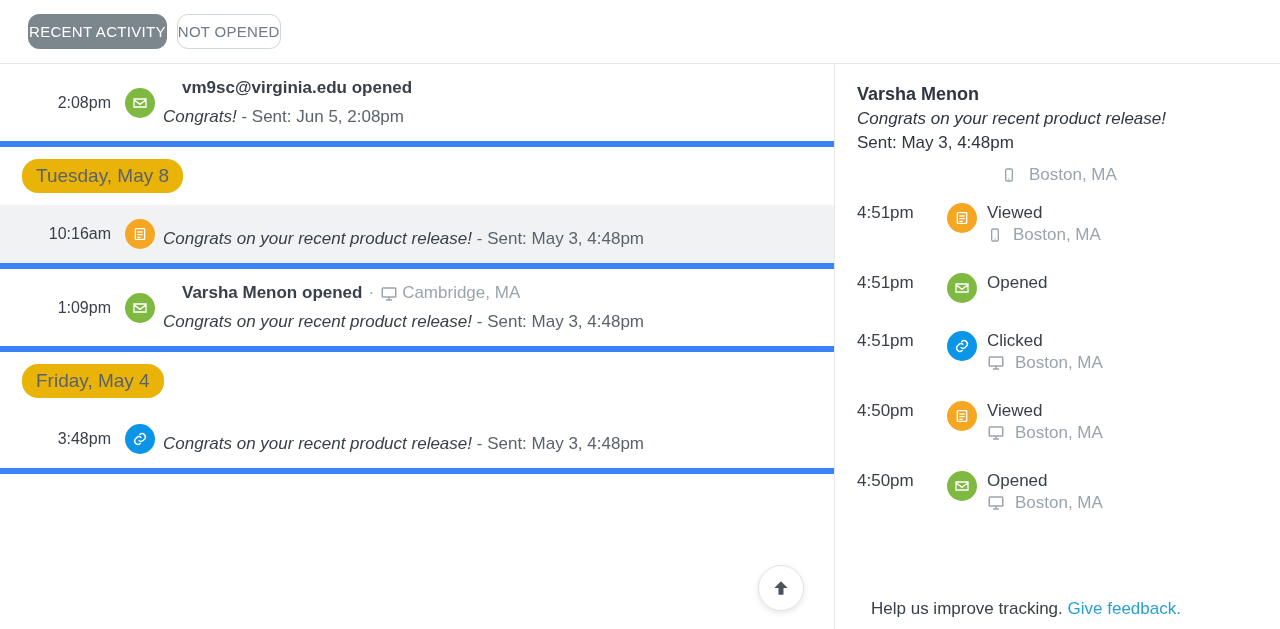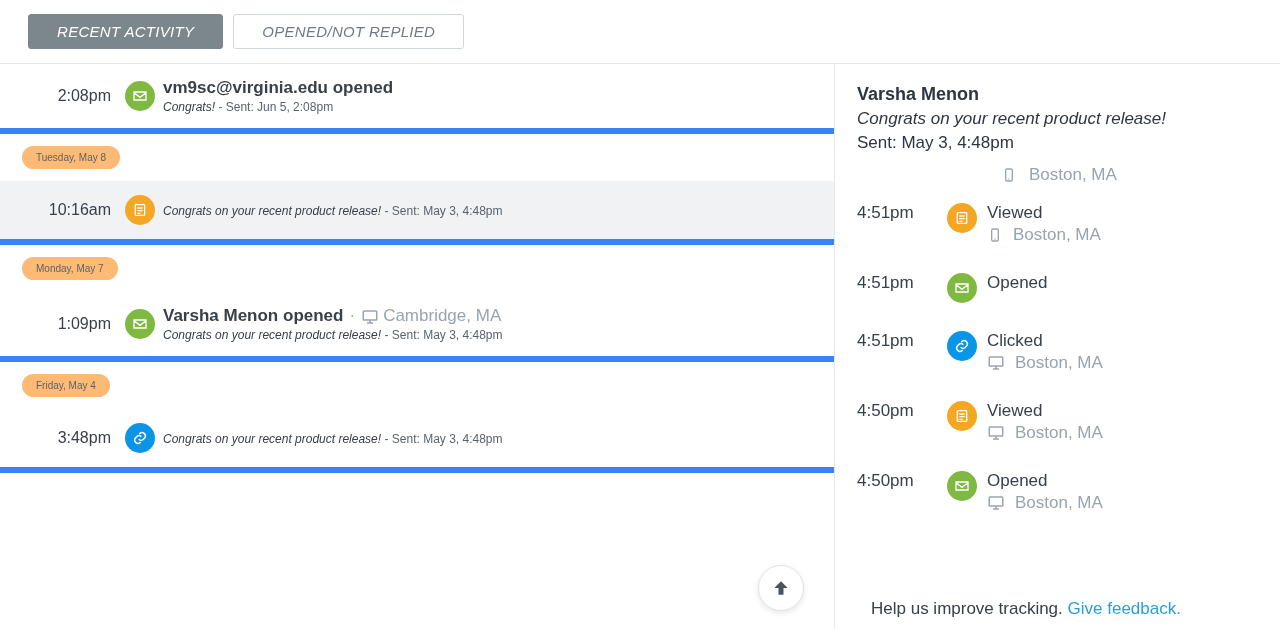--- a/index.html
+++ b/index.html
@@ -1,42 +1,42 @@
 <!DOCTYPE html>
 <html><head>
 <meta charset="utf-8">
 <style>
 * { box-sizing: border-box; margin: 0; padding: 0; }
 body { font-family: -apple-system, BlinkMacSystemFont, "Segoe UI", Helvetica, Arial, sans-serif; background: #fff; width: 1280px; height: 629px; overflow: hidden; color: #333; }
 
 .tabs-bar { display: flex; gap: 10px; padding: 14px 28px; border-bottom: 1px solid #e5e8eb; }
-.tab { padding: 8px 28px; border: 1px solid #cfd7de; border-radius: 3px; font-size: 15px; letter-spacing: 0.3px; color: #6f7a85; background: #fff; cursor: pointer; font-style: italic; }
+.tab { padding: 8px 0; border: 1px solid #cfd7de; border-radius: 11px; font-size: 15px; letter-spacing: 0.3px; color: #6f7a85; background: #fff; cursor: pointer; }
 .tab.active { background: #7c868d; color: #fff; border-color: #7c868d; }
 
 .content { display: flex; height: calc(629px - 62px); }
 .left-pane { width: 835px; border-right: 1px solid #e5e8eb; overflow: hidden; position: relative; }
 .right-pane { flex: 1; padding: 20px 22px; position: relative; }
 
 .event-row { display: flex; align-items: center; padding: 14px 22px; border-bottom: 6px solid #3b82f6; }
 .event-row.selected { background: #f0f2f4; }
 .time-col { width: 95px; text-align: right; font-size: 16px; color: #394049; padding-right: 6px; }
 .icon-col { width: 46px; display: flex; justify-content: center; }
 .detail-col { flex: 1; }
 .line1 { font-size: 17px; color: #394049; }
-.line1 b { font-weight: 600; }
+.line1 b { font-weight: 600; margin-left: 19px; }
 .action-word { font-weight: 600; }
 .dot-sep { color: #9aa4ad; margin: 0 6px; }
 .device-icon { display: inline-flex; vertical-align: middle; margin-right: 4px; color: #9aa4ad; }
 .loc { color: #9aa4ad; }
-.line2 { font-size: 12px; color: #394049; margin-top: 2px; }
+.line2 { font-size: 17px; color: #394049; margin-top: 9px; }
 .line2 em { font-style: italic; }
 .sent-txt { color: #5a636c; }
 
 .date-row { padding: 12px 22px; }
-.date-pill { display: inline-block; background: #fdba74; color: #5a636c; font-size: 10px; padding: 6px 14px; border-radius: 16px; }
+.date-pill { display: inline-block; background: #eab308; color: #5a636c; font-size: 19px; padding: 6px 14px; border-radius: 16px; }
 
 .circle-icon { width: 30px; height: 30px; border-radius: 50%; display: inline-flex; align-items: center; justify-content: center; color: #fff; }
 .circle-icon.green { background: #7fb941; }
 .circle-icon.orange { background: #f5a623; }
 .circle-icon.blue { background: #0a95e8; }
 
 .scroll-top-btn { position: absolute; bottom: 20px; right: 30px; width: 46px; height: 46px; border-radius: 50%; background: #fff; border: 1px solid #e0e4e8; box-shadow: 0 2px 6px rgba(0,0,0,0.1); display: flex; align-items: center; justify-content: center; cursor: pointer; color: #4a535c; }
 
 .right-header { margin-bottom: 12px; }
 .right-name { font-size: 18px; font-weight: 600; color: #2f3640; }
@@ -56,21 +56,21 @@
 .feedback { position: absolute; bottom: 12px; left: 36px; font-size: 17px; color: #394049; }
 .feedback a { color: #2a9fd6; text-decoration: none; }
 
 svg { display: block; }
 </style>
 </head>
 <body>
 
 <div class="tabs-bar" id="tabs-bar">
     <div class="tab active">RECENT ACTIVITY</div>
-    <div class="tab">OPENED/NOT REPLIED</div>
+    <div class="tab">NOT OPENED</div>
   </div>
 
 <div class="content">
   <div class="left-pane">
     <div id="feed-list">
         <div class="event-row">
           <div class="time-col">2:08pm</div>
           <div class="icon-col">
             <span class="circle-icon green">
               <svg width="16" height="16" viewBox="0 0 24 24">
@@ -91,21 +91,20 @@
               <svg width="16" height="16" viewBox="0 0 24 24">
                 <rect x="5" y="4" width="14" height="16" rx="1" fill="none" stroke="currentColor" stroke-width="2"></rect>
                 <path stroke="currentColor" stroke-width="2" d="M8 9h8M8 13h8M8 17h5"></path>
               </svg>
             </span>
           </div>
           <div class="detail-col">
             <div class="line2"><em>Congrats on your recent product release!</em> <span class="sent-txt">- <span>Sent: May 3, 4:48pm</span></span></div>
           </div>
         </div>
-        <div class="date-row"><span class="date-pill">Monday, May 7</span></div>
         <div class="event-row">
           <div class="time-col">1:09pm</div>
           <div class="icon-col">
             <span class="circle-icon green">
               <svg width="16" height="16" viewBox="0 0 24 24">
                 <path fill="none" stroke="currentColor" stroke-width="2" d="M3 6h18v12H3z M3 7l9 7 9-7"></path>
               </svg>
             </span>
           </div>
           <div class="detail-col">

